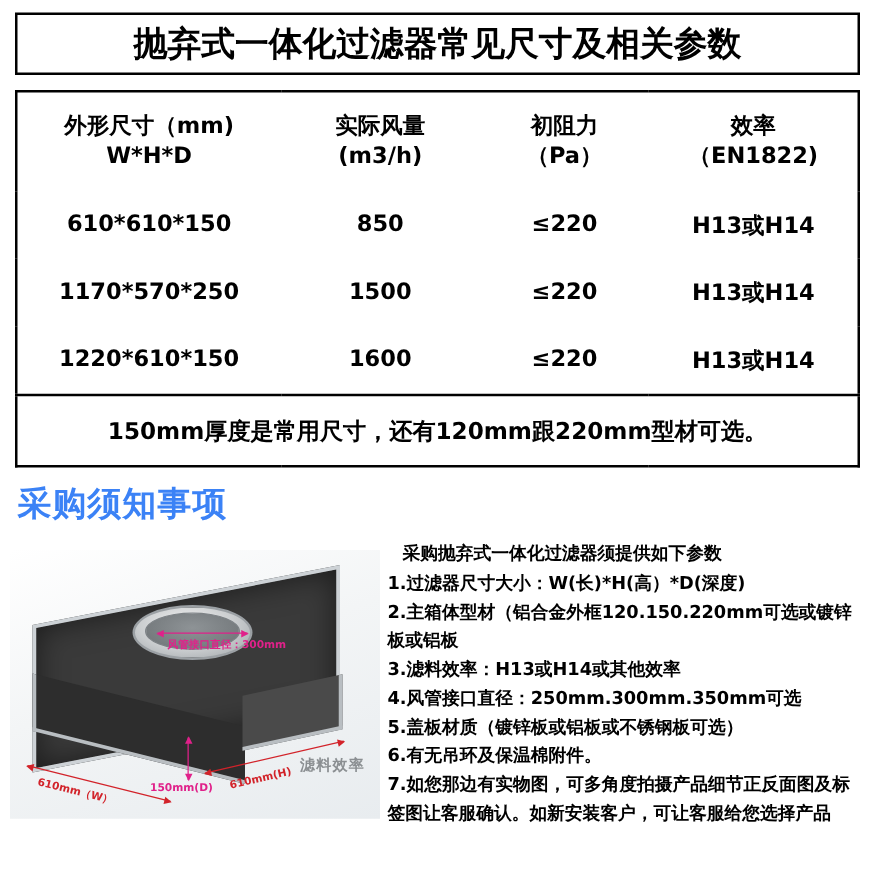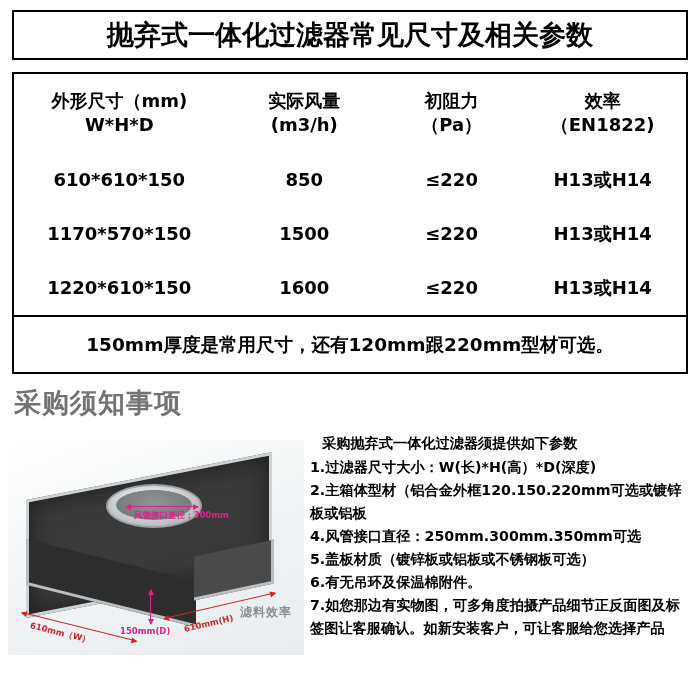--- a/index.html
+++ b/index.html
@@ -283,43 +283,44 @@
         <span class="sub">（EN1822)</span>
       </td>
     </tr>
     <tr class="data-row">
       <td>610*610*150</td>
       <td>850</td>
       <td>≤220</td>
       <td>H13或H14</td>
     </tr>
     <tr class="data-row">
-      <td>1170*570*150</td>
+      <td>1170*570*250</td>
       <td>1500</td>
       <td>≤220</td>
       <td>H13或H14</td>
     </tr>
     <tr class="data-row">
       <td>1220*610*150</td>
       <td>1600</td>
       <td>≤220</td>
       <td>H13或H14</td>
     </tr>
     <tr class="note-row">
       <td colspan="4">150mm厚度是常用尺寸，还有120mm跟220mm型材可选。</td>
     </tr>
   </tbody>
     </table>
 
-  <div class="section-head" style="color: #737373;">采购须知事项</div>
+  <div class="section-head" style="color: #3b82f6;">采购须知事项</div>
 
   <div class="notes">
     <div class="lead">采购抛弃式一体化过滤器须提供如下参数</div>
     <div class="note-line">1.过滤器尺寸大小：W(长)*H(高）*D(深度)</div>
     <div class="note-line">2.主箱体型材（铝合金外框120.150.220mm可选或镀锌板或铝板</div>
+    <div class="note-line">3.滤料效率：H13或H14或其他效率</div>
     <div class="note-line">4.风管接口直径：250mm.300mm.350mm可选</div>
     <div class="note-line">5.盖板材质（镀锌板或铝板或不锈钢板可选）</div>
     <div class="note-line">6.有无吊环及保温棉附件。</div>
     <div class="note-line">7.如您那边有实物图，可多角度拍摄产品细节正反面图及标签图让客服确认。如新安装客户，可让客服给您选择产品</div>
   </div>
 
   <div class="photo">
     <div class="box-top"></div>
     <div class="box-front"></div>
     <div class="box-right"></div>

